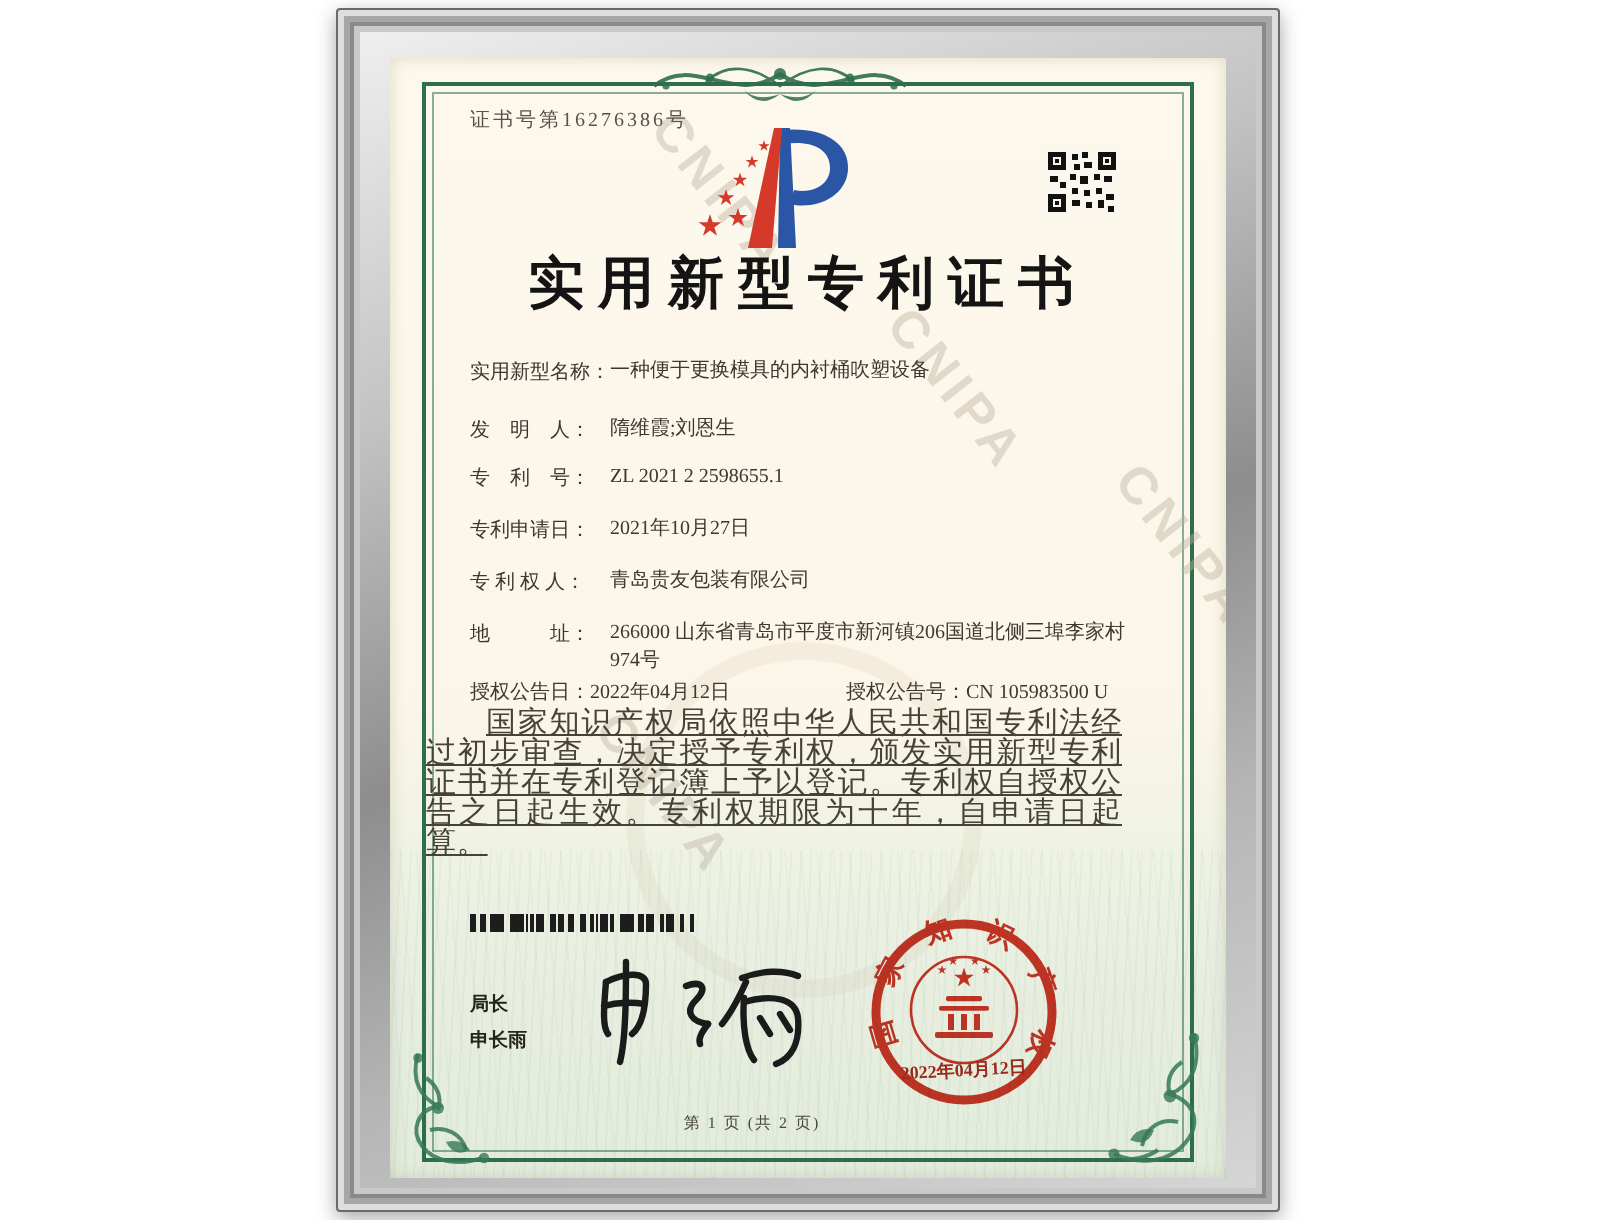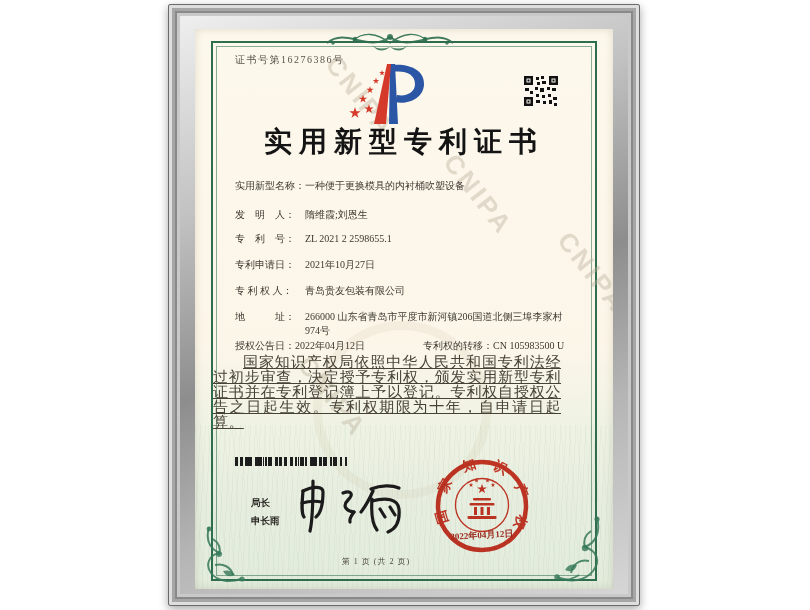--- a/index.html
+++ b/index.html
@@ -37,21 +37,21 @@
   .flabel{display:inline-block;width:70px;vertical-align:top;}
   .fvalue{display:inline-block;width:272px;vertical-align:top;line-height:14px;}
   .grant2{position:absolute;left:188px;top:0;}
   .paras{position:absolute;left:18px;top:326px;width:348px;font-size:15px;line-height:15px;
          color:#474236;text-align:justify;letter-spacing:.4px;text-decoration:underline;}
   .paras p{margin:0;text-indent:2em;}
   .barcode{position:absolute;left:40px;top:428px;width:112px;height:9px;
     background:repeating-linear-gradient(90deg,#1d1d1d 0 2px,transparent 2px 5px),
                repeating-linear-gradient(90deg,#1d1d1d 0 1px,transparent 1px 7px),
                repeating-linear-gradient(90deg,#1d1d1d 0 3px,transparent 3px 11px);}
-  .signer{position:absolute;left:40px;top:465px;font-size:9.5px;font-weight:700;color:#26241f;line-height:18px;margin-left:16px;}
+  .signer{position:absolute;left:40px;top:465px;font-size:9.5px;font-weight:700;color:#26241f;line-height:18px;}
   .sig{position:absolute;left:96px;top:444px;}
   .seal{position:absolute;left:239px;top:429px;mix-blend-mode:multiply;}
   .footer{position:absolute;left:0;right:56px;top:527px;text-align:center;font-size:8px;color:#4a463b;letter-spacing:1px;}
   .flourish-top{position:absolute;left:128px;top:-6px;}
   .corner-l{position:absolute;left:8px;top:496px;}
   .corner-r{position:absolute;left:354px;top:486px;}
 </style>
 </head>
 <body>
 
@@ -158,21 +158,21 @@
         </div>
         <div class="frow" style="top:105px">
           <span class="flabel">专 利 权 人：</span><span class="fvalue">青岛贵友包装有限公司</span>
         </div>
         <div class="frow" style="top:131px">
           <span class="flabel">地　　　址：</span><span class="fvalue">266000 山东省青岛市平度市新河镇206国道北侧三埠李家村974号</span>
         </div>
         <div class="frow" style="top:160px">
           <span>授权公告日：</span><span>2022年04月12日</span>
           <span class="grant2">
-            <span>专利权的转移：</span><span>CN 105983500 U</span>
+            <span>授权公告号：</span><span>CN 105983500 U</span>
           </span>
         </div>
       </div>
 
       <div class="paras">
         <p>国家知识产权局依照中华人民共和国专利法经过初步审查，决定授予专利权，颁发实用新型专利证书并在专利登记簿上予以登记。专利权自授权公告之日起生效。专利权期限为十年，自申请日起算。</p>
       </div>
 
       <div class="barcode"></div>
 

